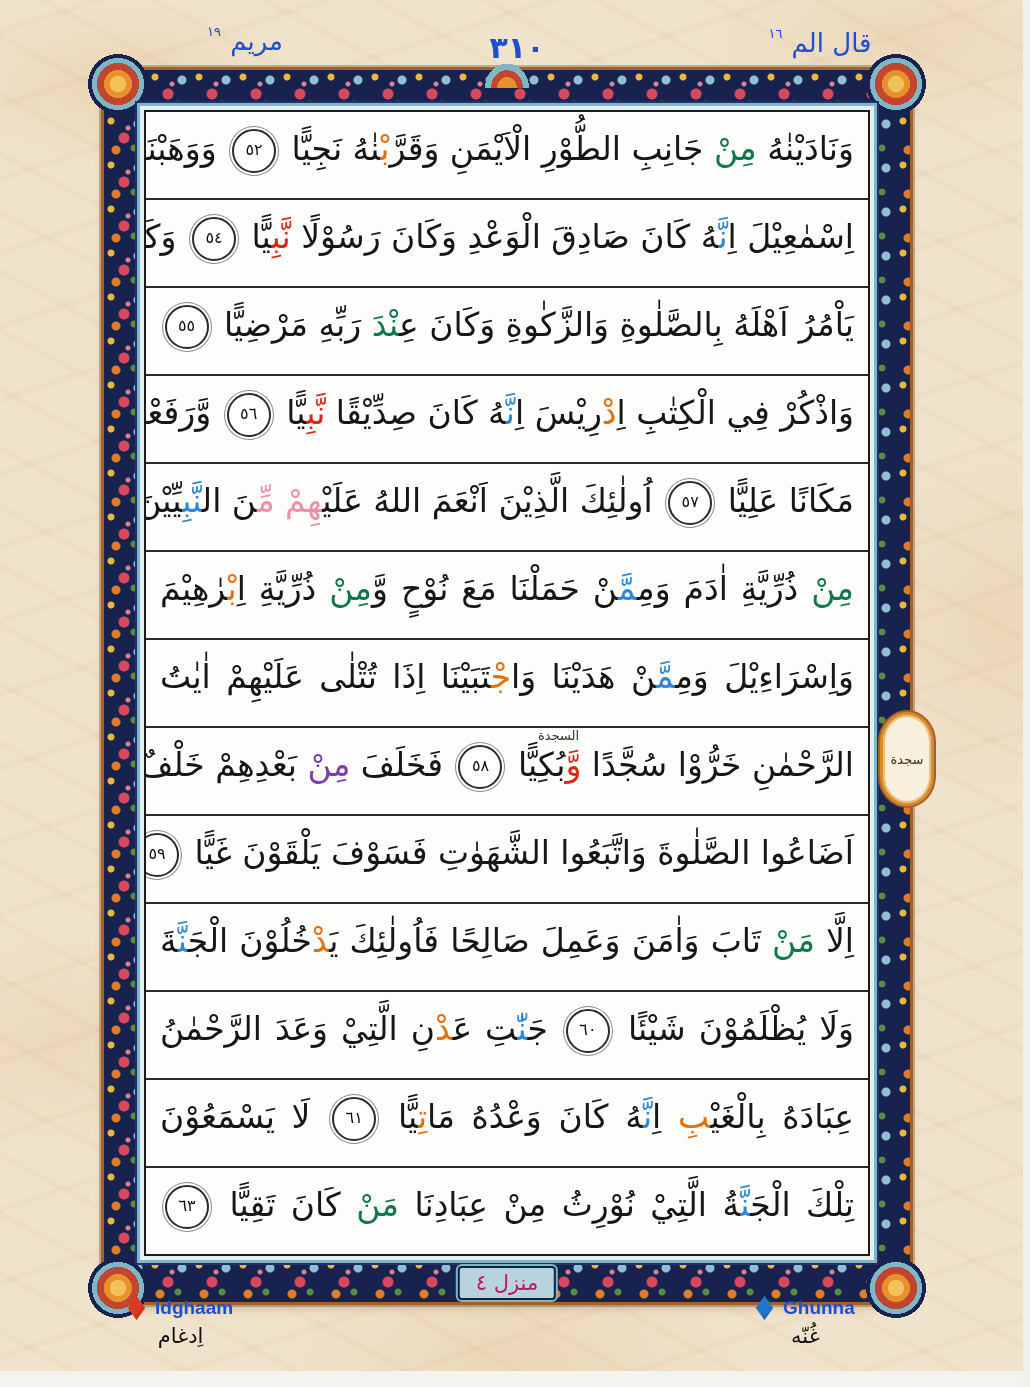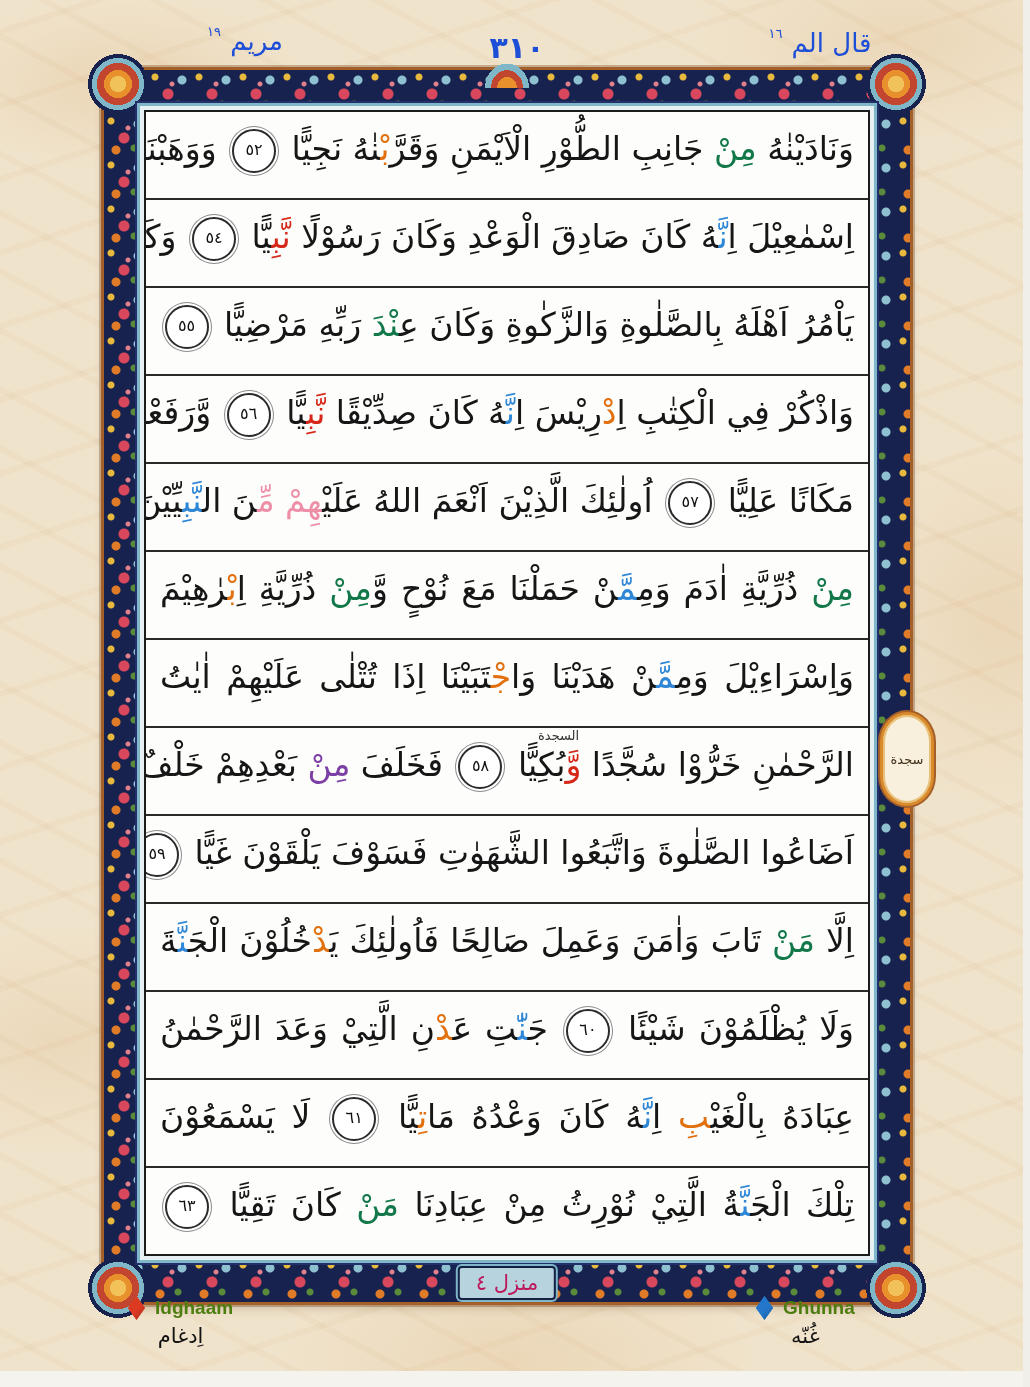--- a/index.html
+++ b/index.html
@@ -100,21 +100,21 @@
   
   .legend{position:absolute;left:0;top:1296px;width:1030px;height:70px;}
   .leg-item{position:absolute;top:0;}
   #leg-0{left:128px;} #leg-1{left:412px;} #leg-2{left:756px;}
   .leg-row1{display:flex;align-items:center;gap:10px;}
   .diamond{
     width:17px;height:24px;display:inline-block;
     clip-path:polygon(50% 0,100% 50%,50% 100%,0 50%);
     background:#c00;flex:0 0 auto;
   }
-  .leg-en{font-family:"Liberation Sans",sans-serif;font-weight:bold;font-size:19px;color:#4d7c0f;}
+  .leg-en{font-family:"Liberation Sans",sans-serif;font-weight:bold;font-size:19px;color:#1d4ed8;}
   .leg-ar{direction:rtl;font-size:21px;color:#111;margin-top:4px;text-align:center;}
 </style>
 </head>
 <body>
 
 <div class="hdr" id="hdr-juz">
   <span class="lbl">قال الم</span>
   <sup>١٦</sup>
 </div>
 <div class="hdr" id="hdr-page">٣١٠</div>

